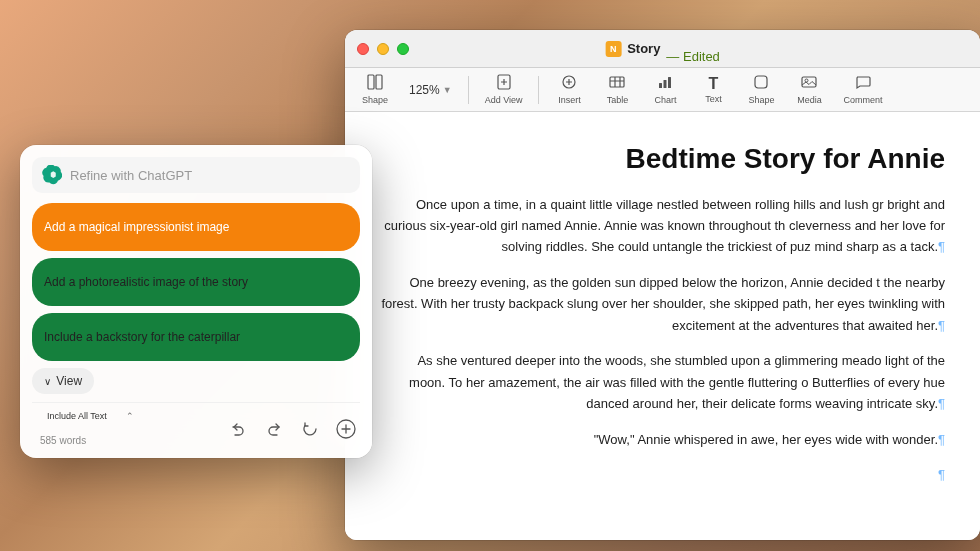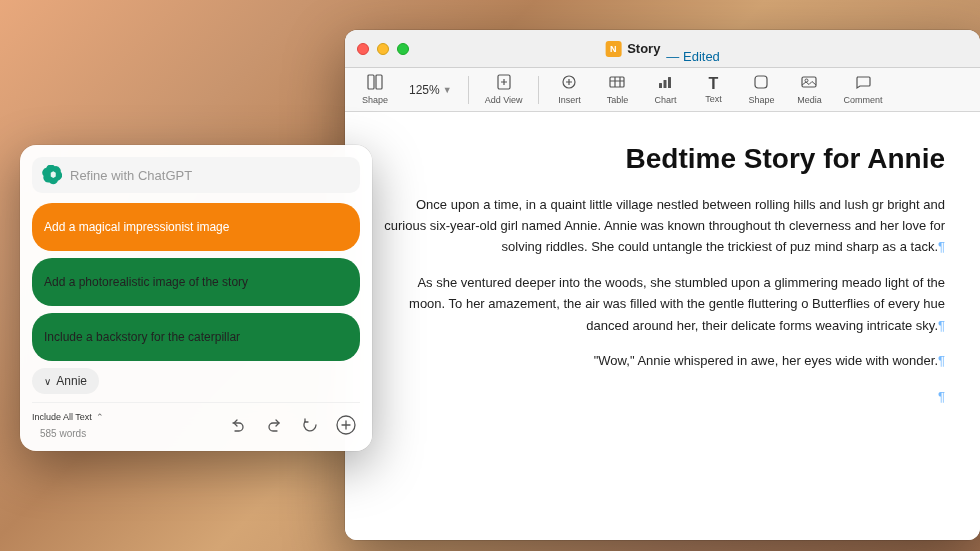--- a/index.html
+++ b/index.html
@@ -77,21 +77,21 @@
       color: white;
       font-weight: bold;
     }
 
     .title-text {
       font-weight: 600;
       color: #222;
     }
 
     .title-edited {
-      color: #0369a1;
+      color: #4d7c0f;
       font-weight: 400;
       margin-top: 16px;
     }
 
     .toolbar {
       background: #f8f8f8;
       height: 44px;
       border-bottom: 1px solid #d5d5d5;
       display: flex;
       align-items: center;
@@ -268,26 +268,27 @@
     .include-text {
       font-size: 11px;
       color: #333;
       display: flex;
       align-items: center;
       gap: 4px;
     }
 
     .include-text span {
       font-size: 9px;
+      margin-left: 15px;
     }
 
     .word-count {
       font-size: 10px;
       color: #888;
-      margin-top: 6px;
+      margin-top: 14px;
       padding-left: 8px;
     }
 
     .footer-actions {
       display: flex;
       align-items: center;
       gap: 8px;
     }
 
     .footer-btn {
@@ -433,20 +434,23 @@
         </svg>
       </div>
       <span class="toolbar-label">Comment</span>
     </div>
   </div>
 
   <div class="document-content">
     <h1 class="doc-title">Bedtime Story for Annie</h1>
     <p class="doc-paragraph">
       Once upon a time, in a quaint little village nestled between rolling hills and lush gr bright and curious six-year-old girl named Annie. Annie was known throughout th cleverness and her love for solving riddles. She could untangle the trickiest of puz mind sharp as a tack.<span class="pilcrow">¶</span>
+    </p>
+    <p class="doc-paragraph">
+      One breezy evening, as the golden sun dipped below the horizon, Annie decided t the nearby forest. With her trusty backpack slung over her shoulder, she skipped path, her eyes twinkling with excitement at the adventures that awaited her.<span class="pilcrow">¶</span>
     </p>
     <p class="doc-paragraph">
       As she ventured deeper into the woods, she stumbled upon a glimmering meado light of the moon. To her amazement, the air was filled with the gentle fluttering o Butterflies of every hue danced around her, their delicate forms weaving intricate sky.<span class="pilcrow">¶</span>
     </p>
     <p class="doc-paragraph">
       "Wow," Annie whispered in awe, her eyes wide with wonder.<span class="pilcrow">¶</span>
     </p>
     <p class="doc-paragraph">
       <span class="pilcrow">¶</span>
     </p>
@@ -471,21 +475,21 @@
 
   
   <button class="suggestion-item inactive">Add a photorealistic image of the story</button>
 
   
   <button class="suggestion-item inactive">Include a backstory for the caterpillar</button>
 
   
   <button class="more-button">
     <span style="font-size:10px;">∨</span>
-    <span>Annie</span>
+    <span>View</span>
   </button>
 
   
   <div class="panel-footer">
     <div class="footer-left">
       <div class="include-text">
         <span>Include All Text</span>
         <span style="font-size:9px; color:#666;">⌃</span>
       </div>
       <div class="word-count">585 words</div>

